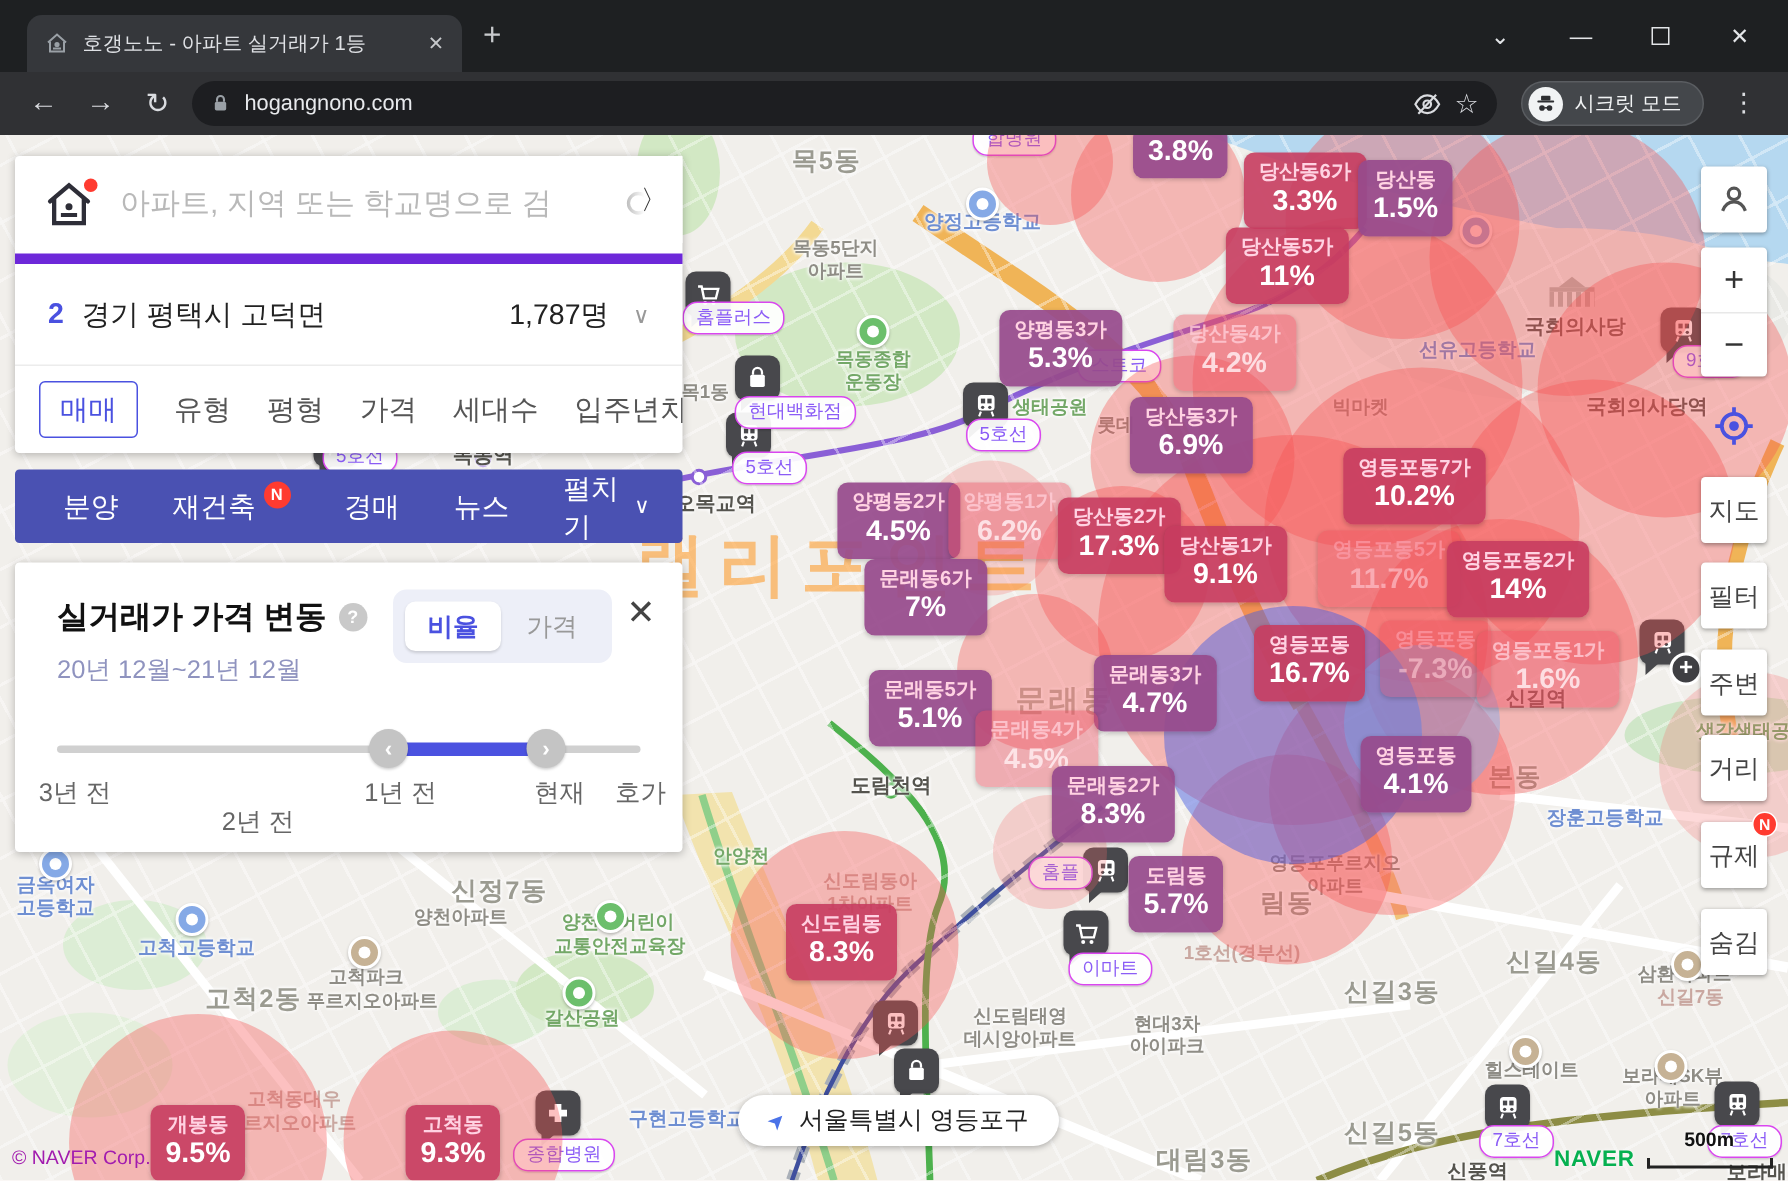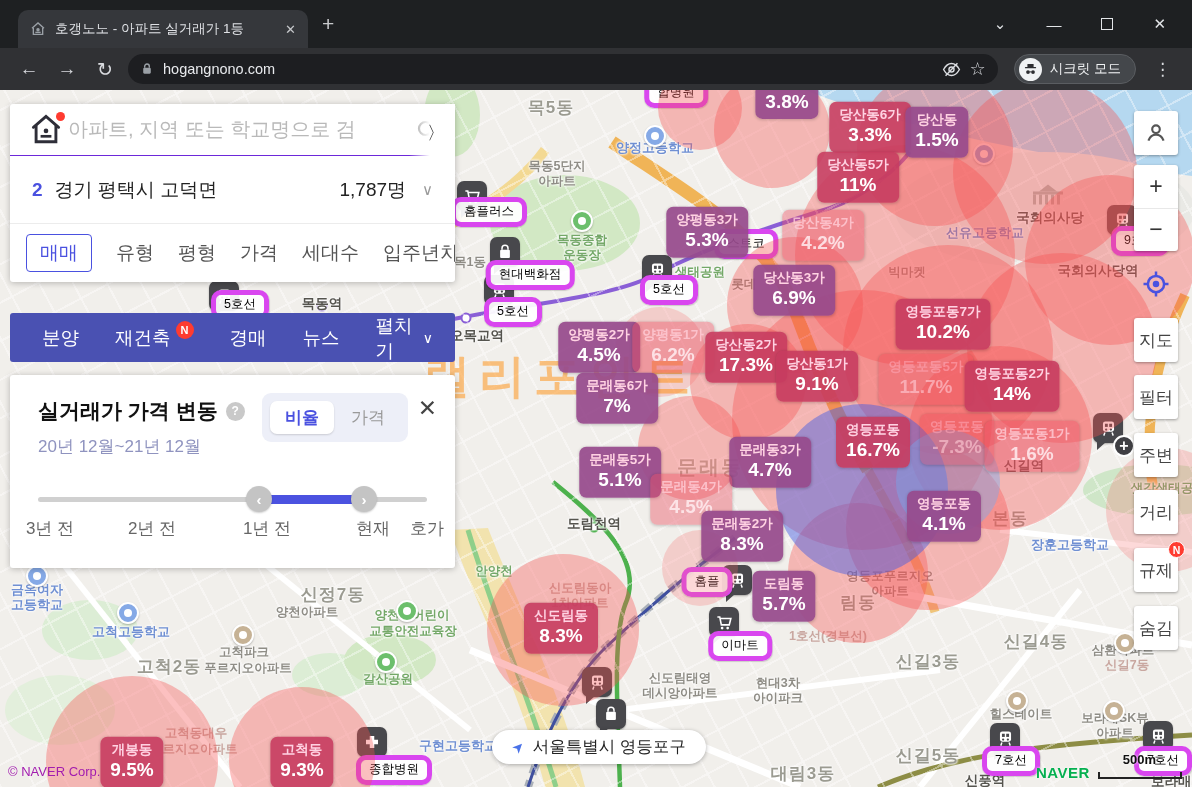--- a/index.html
+++ b/index.html
@@ -48,21 +48,21 @@
 
   .poi-box{position:absolute;width:30px;height:30px;background:#48484c;border-radius:7px;
     transform:translate(-50%,-50%);display:flex;align-items:center;justify-content:center;
     box-shadow:0 1px 2px rgba(0,0,0,.3)}
   .poi-box::after{content:"";position:absolute;left:4px;bottom:-7px;
     border-top:8px solid #48484c;border-right:9px solid transparent}
   .poi-plus{position:absolute;width:22px;height:22px;border-radius:50%;background:#3f3f43;color:#fff;
     font-size:16px;font-weight:700;display:flex;align-items:center;justify-content:center;
     transform:translate(-50%,-50%);border:2px solid #fff}
   .poi-bubble{position:absolute;transform:translate(-50%,-50%);background:rgba(255,255,255,.93);
-    border:5px solid #d946ef;border-radius:10px;font-size:12.5px;color:#000000;padding:1px 8px 2px;
+    border:1px solid #d946ef;border-radius:10px;font-size:12.5px;color:#8b5cf6;padding:1px 8px 2px;
     white-space:nowrap;box-shadow:0 1px 1px rgba(0,0,0,.15)}
   .dot{position:absolute;width:22px;height:22px;border-radius:50%;transform:translate(-50%,-50%);
     border:2px solid #fff;box-shadow:0 1px 2px rgba(0,0,0,.25)}
   .dot::after{content:"";position:absolute;inset:5px;background:#fff;border-radius:50%}
   .dot-school{background:#85a9e6}.dot-park{background:#6cbf6c}.dot-apt{background:#c6b295}
   .gov{position:absolute;width:30px;height:13px;transform:translate(-50%,-50%);
     background:repeating-linear-gradient(90deg,#b6b4ac 0 3px,#eceae4 3px 6px);border-top:3px solid #b6b4ac}
   .gov::before{content:"";position:absolute;left:6px;top:-10px;
     border-left:9px solid transparent;border-right:9px solid transparent;border-bottom:7px solid #b6b4ac}
 
@@ -118,21 +118,21 @@
   .naver{position:absolute;left:1036px;top:674px;font-size:15px;font-weight:800;color:#05b050;
     letter-spacing:.5px;z-index:6;text-shadow:0 0 3px #fff}
   .scale-t{position:absolute;left:1096px;top:662px;width:60px;text-align:right;font-size:13px;
     color:#111;z-index:6;font-weight:700;text-shadow:0 0 3px #fff}
   .scale-b{position:absolute;left:1098px;top:682px;width:84px;height:7px;border-left:2px solid #222;
     border-right:2px solid #222;border-bottom:2px solid #222;z-index:6}
 
   
   .p1{position:absolute;left:10px;top:104px;width:445px;background:#fff;border-radius:3px;
     box-shadow:0 1px 6px rgba(0,0,0,.25);z-index:10}
-  .row-search{height:52px;display:flex;align-items:center;padding:0 16px;border-bottom:1px solid #6d28d9}
+  .row-search{height:72px;display:flex;align-items:center;padding:0 16px;gap:12px;border-bottom:7px solid #6d28d9}
   .logo{position:relative;width:40px;height:40px;display:flex;align-items:center;justify-content:center}
   .red-dot{position:absolute;right:1px;top:2px;width:9px;height:9px;border-radius:50%;background:#ff3b30}
   .search-in{border:none;outline:none;flex:1;font-size:20px;color:#333;min-width:0}
   .search-in::placeholder{color:#b9b9b9}
   .row-region{height:68px;display:flex;align-items:center;padding:0 22px;gap:12px;border-bottom:1px solid #ececec;
     font-size:19px;color:#222}
   .rank{color:#4a51e0;font-weight:800}
   .count{margin-left:auto}
   .chev{color:#999;font-size:15px;margin-left:4px}
   .row-chips{height:58px;display:flex;align-items:center;padding:0 16px;gap:24px;font-size:19px;color:#555;
@@ -409,21 +409,21 @@
       <div class="poi-bubble" style="left: 489px; top: 122px;">홈플러스</div>
       <div class="poi-bubble" style="left: 530px; top: 185px;">현대백화점</div>
       <div class="poi-bubble" style="left: 513px; top: 222px;">5호선</div>
       <div class="poi-bubble" style="left: 669px; top: 200px;">5호선</div>
       <div class="poi-bubble" style="left: 240px; top: 215px;">5호선</div>
       <div class="poi-bubble" style="left: 1140px; top: 151px;">9호선</div>
       <div class="poi-bubble" style="left: 746px; top: 154px;">스트코</div>
       <div class="poi-bubble" style="left: 676px; top: 3px;">합병원</div>
       <div class="poi-bubble" style="left: 707px; top: 492px;">홈플</div>
       <div class="poi-bubble" style="left: 740px; top: 556px;">이마트</div>
-      <div class="poi-bubble" style="left: 394px; top: 680px;">종합병원</div>
+      <div class="poi-bubble" style="left: 376px; top: 680px;">종합병원</div>
       <div class="poi-bubble" style="left: 1011px; top: 671px;">7호선</div>
       <div class="poi-bubble" style="left: 1163px; top: 671px;">7호선</div>
     </div>
   <div class="layer" id="circles" style="z-index:3">
       <div class="circle c-red" style="left: 658px; top: -24px; height: 84px; width: 84px;"></div>
       <div class="circle c-red" style="left: 714px; top: -18px; height: 116px; width: 116px;"></div>
       <div class="circle c-red" style="left: 857px; top: -20px; height: 156px; width: 156px;"></div>
       <div class="circle c-red" style="left: 953px; top: -10px; height: 184px; width: 184px;"></div>
       <div class="circle c-red" style="left: 1025px; top: 85px; height: 170px; width: 170px;"></div>
       <div class="circle c-red" style="left: 795px; top: 55px; height: 220px; width: 220px;"></div>
@@ -712,18 +712,18 @@
     <span class="tg off">가격</span>
   </div>
   <span class="p3-close">✕</span>
   <div class="p3-sub">20년 12월~21년 12월</div>
   <div class="track"></div>
   <div class="seg"></div>
   <div class="handle" style="left:236px">‹</div>
   <div class="handle" style="left:341px">›</div>
   <div id="slabels">
       <span class="slabel" style="left: 40px;">3년 전</span>
-      <span class="slabel" style="left: 142px;">2년 전</span>
+      <span class="slabel" style="left: 162px; margin-top: 19px;">2년 전</span>
       <span class="slabel" style="left: 257px;">1년 전</span>
       <span class="slabel" style="left: 363px;">현재</span>
       <span class="slabel" style="left: 417px;">호가</span>
     </div>
 </div>
 
 </body></html>

